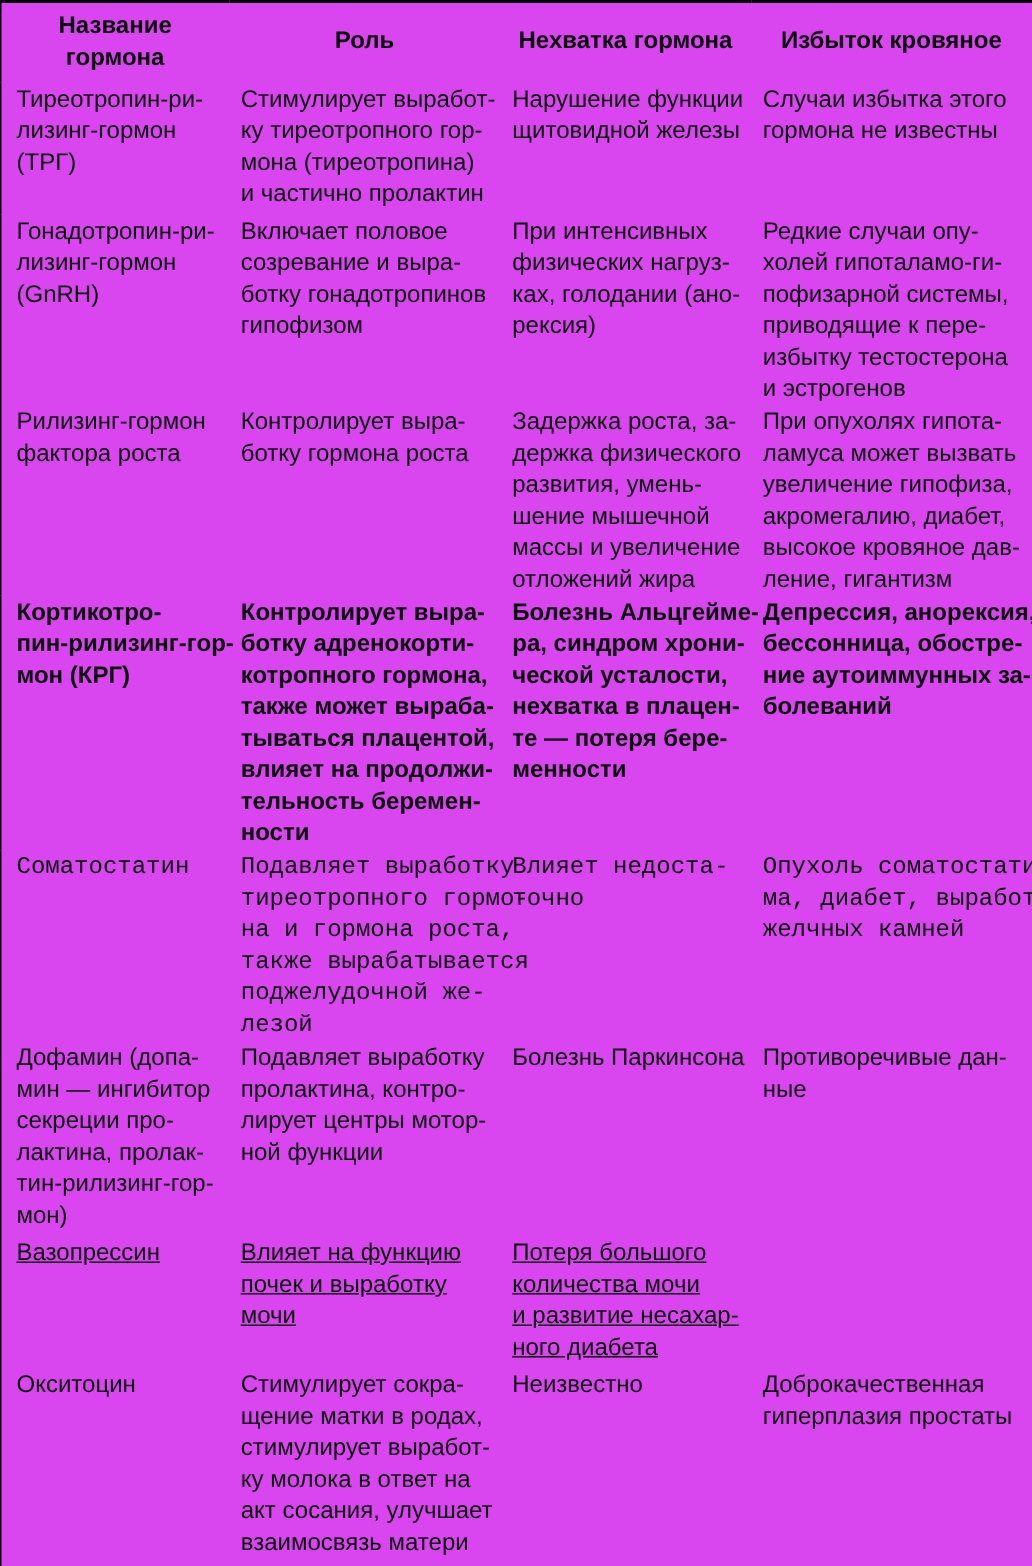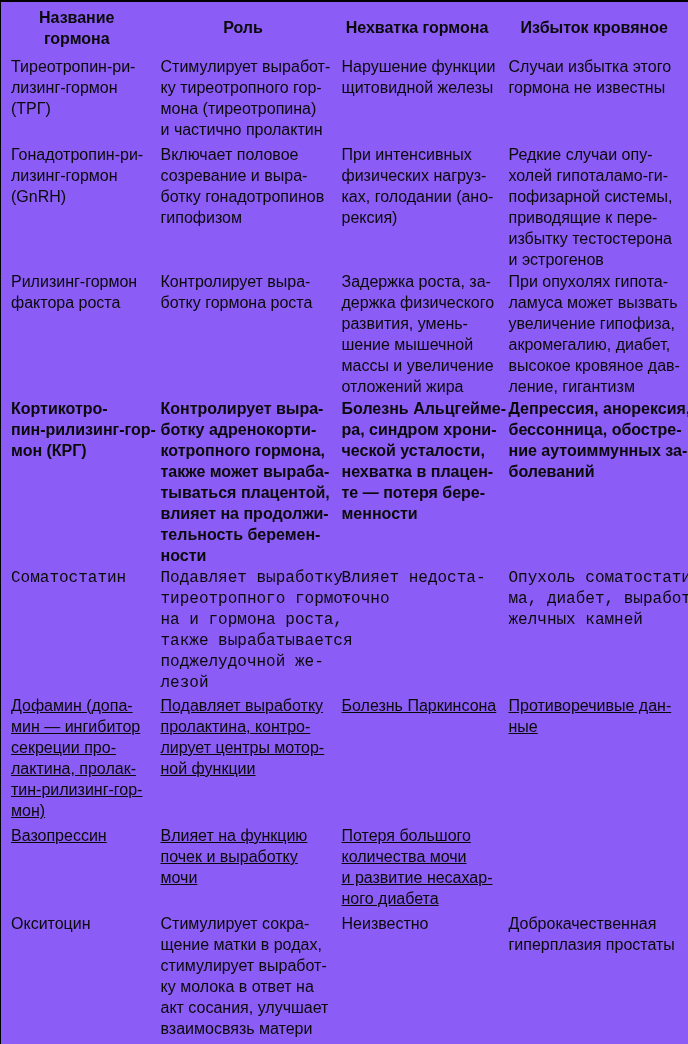--- a/index.html
+++ b/index.html
@@ -3,21 +3,21 @@
 <meta charset="utf-8">
 <style>
   html, body {
     margin: 0;
     padding: 0;
     background: #ffffff;
   }
   .page {
     width: 688px;
     height: 1044px;
-    background: #8b5cf6;
+    background: #d946ef;
     overflow: hidden;
   }
   table.doc-table {
     width: 688px;
     height: 1044px;
     border-collapse: collapse;
     table-layout: fixed;
     font-family: "Liberation Sans", sans-serif;
     font-size: 16px;
     line-height: 21px;
@@ -31,21 +31,21 @@
   col.c-role   { width: 181px; }
   col.c-def    { width: 167px; }
   col.c-exc    { width: 188px; }
 
   thead tr { height: 54px; }
   tbody tr:nth-child(1) { height: 88px; padding-left: 20px;  }
   tbody tr:nth-child(2) { height: 125px; margin-left: 48px; }
   tbody tr:nth-child(3) { height: 122px; }
   tbody tr:nth-child(4) { height: 170px; font-weight: bold; }
   tbody tr:nth-child(5) { height: 126px; font-family: Liberation Mono, monospace; }
-  tbody tr:nth-child(6) { height: 130px; text-decoration: underline; }
+  tbody tr:nth-child(6) { height: 130px; }
   tbody tr:nth-child(7) { height: 88px; text-decoration: underline;  }
   tbody tr:nth-child(8) { height: 136px; }
 
   th {
     font-weight: bold;
     text-align: center;
     vertical-align: middle;
     white-space: pre-line;
     padding: 2px 2px 4px 2px;
   }

